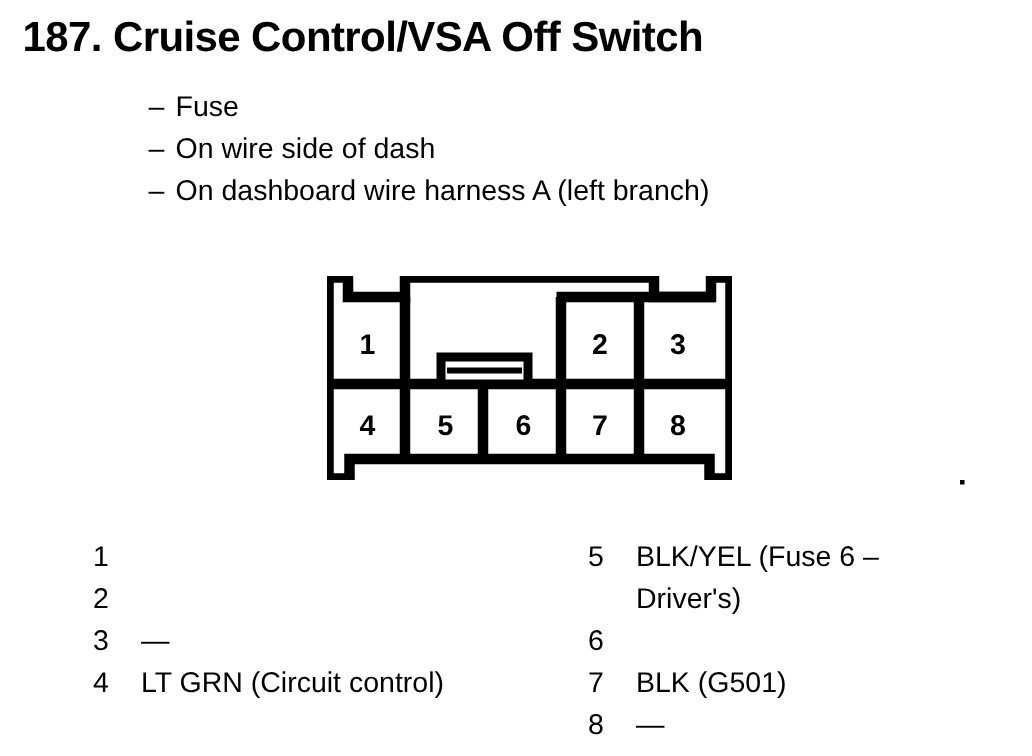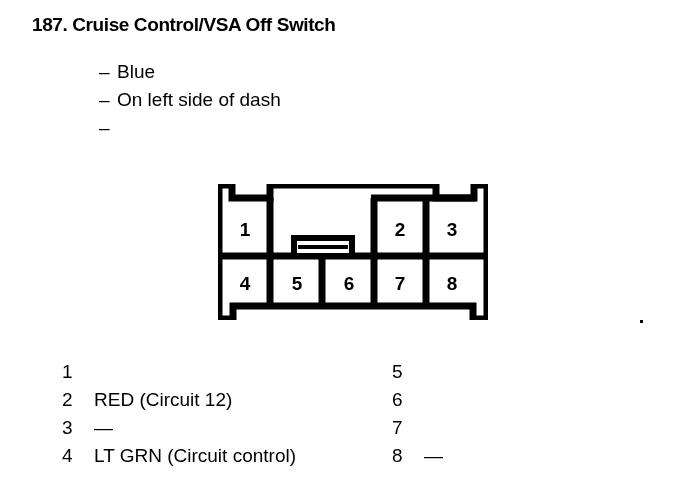--- a/index.html
+++ b/index.html
@@ -13,23 +13,23 @@
     position: relative;
     overflow: hidden;
     font-family: "Liberation Sans", sans-serif;
     color: #000000;
     -webkit-font-smoothing: none;
   }
 
   
   #page-title {
     position: absolute;
-    left: 32px;
+    left: 15px;
     top: 8px;
-    font-size: 19px;
+    font-size: 28px;
     font-weight: bold;
     letter-spacing: -0.4px;
     white-space: nowrap;
     line-height: 34px;
   }
 
   
   #bullet-list {
     position: absolute;
     left: 99px;
@@ -100,30 +100,31 @@
 </style>
 </head>
 <body>
 
 <div id="page-title">187. Cruise Control/VSA Off Switch</div>
 
 <div id="bullet-list">
 
   <div class="bullet-row">
     <span class="bullet-dash">–</span>
-    <span class="bullet-text">Blue</span>
+    <span class="bullet-text">Fuse</span>
   </div>
 
   <div class="bullet-row">
     <span class="bullet-dash">–</span>
-    <span class="bullet-text">On left side of dash</span>
+    <span class="bullet-text">On wire side of dash</span>
   </div>
 
   <div class="bullet-row">
     <span class="bullet-dash">–</span>
+    <span class="bullet-text">On dashboard wire harness A (left branch)</span>
   </div>
 
 </div>
 
 <div id="connector-diagram">
   <svg width="270" height="136" viewBox="0 0 270 136" xmlns="http://www.w3.org/2000/svg">
 
     <path d="
         M 0,1
         L 14,1
@@ -176,47 +177,49 @@
 </div>
 
 <div id="legend-left" class="legend-col">
 
   <div class="legend-row">
     <span class="legend-num">1</span>
   </div>
 
   <div class="legend-row">
     <span class="legend-num">2</span>
-    <span class="legend-label">RED (Circuit 12)</span>
   </div>
 
   <div class="legend-row">
     <span class="legend-num">3</span>
     <span class="legend-label">—</span>
   </div>
 
   <div class="legend-row">
     <span class="legend-num">4</span>
     <span class="legend-label">LT GRN (Circuit control)</span>
   </div>
 
 </div>
 
 <div id="legend-right" class="legend-col">
 
   <div class="legend-row">
     <span class="legend-num">5</span>
+    <span class="legend-label">BLK/YEL (Fuse 6 –
+Driver's)</span>
   </div>
 
   <div class="legend-row">
     <span class="legend-num">6</span>
   </div>
 
   <div class="legend-row">
     <span class="legend-num">7</span>
+    <span class="legend-label">BLK (G501)</span>
   </div>
 
   <div class="legend-row">
     <span class="legend-num">8</span>
     <span class="legend-label">—</span>
   </div>
 
 </div>
 
 <div id="scan-artifact"></div>

